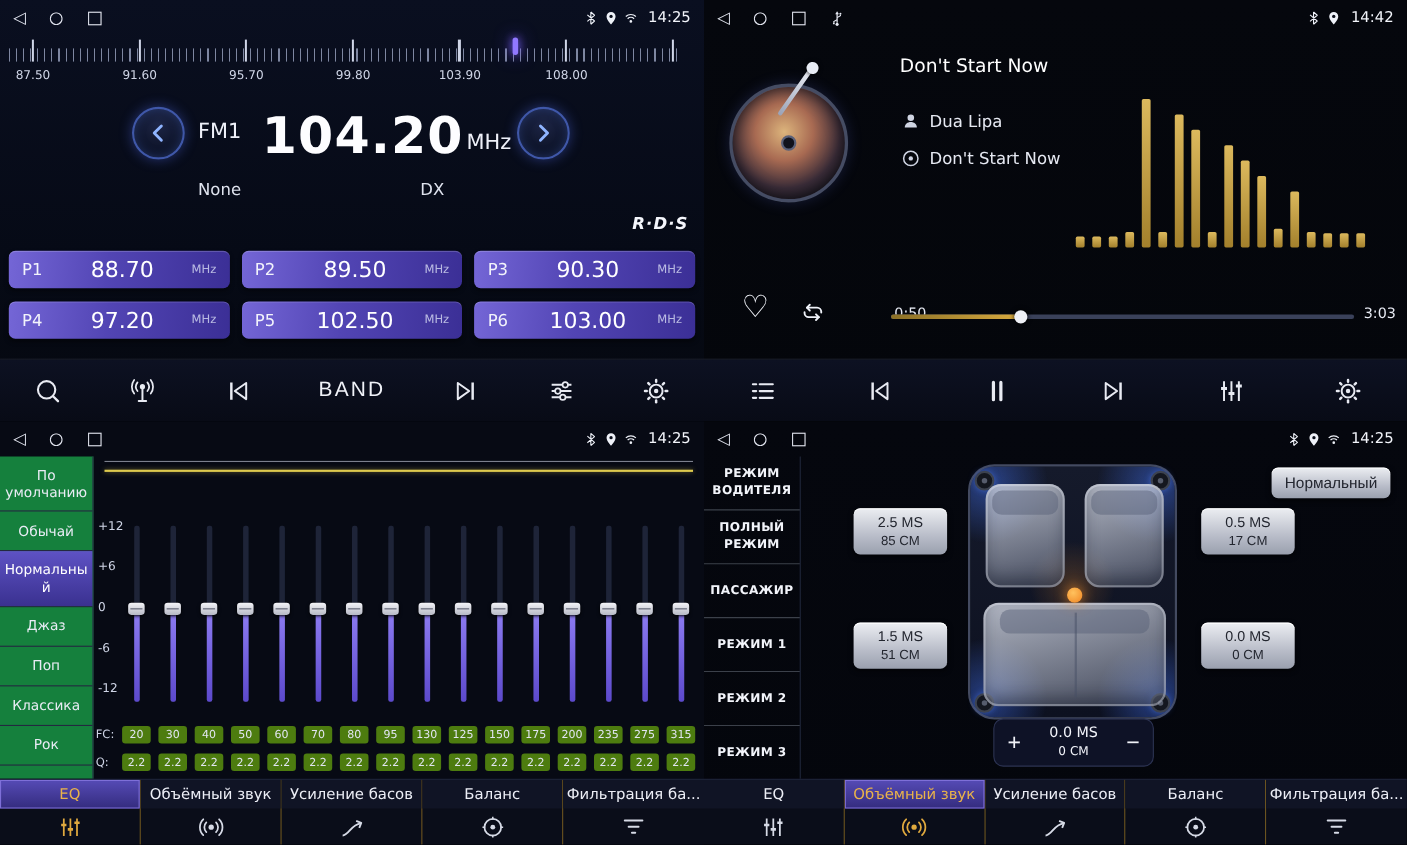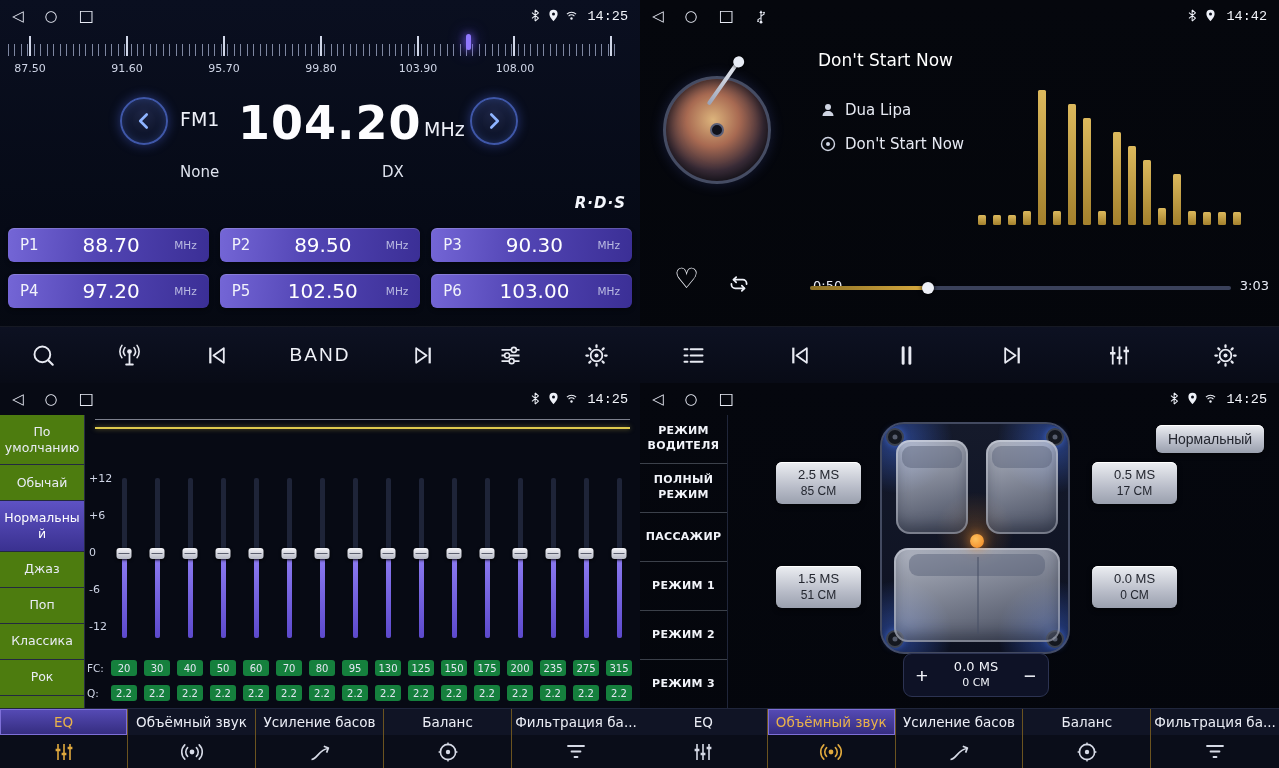--- a/index.html
+++ b/index.html
@@ -11,21 +11,21 @@
   .q-player{left:640px;top:0;width:639px;height:383px;background:linear-gradient(180deg,#05070d,#04060b);}
   .q-eq{left:0;top:383px;width:640px;height:385px;background:#070a14;}
   .q-field{left:640px;top:383px;width:639px;height:385px;background:linear-gradient(180deg,#05070e,#04060c);}
 
   
   .statusbar{position:absolute;left:0;right:0;top:0;height:32px;display:flex;align-items:center;
     justify-content:space-between;padding:0 12px;z-index:5;}
   .nav{display:flex;align-items:center;gap:21px;}
   .nico{font-size:15px;color:#e7eaf4;line-height:1;cursor:pointer;}
   .nico.sq{font-size:16px;}
-  .stat{display:flex;gap:7px;color:#e7eaf4;font-family:Liberation Mono, monospace;}
+  .stat{display:flex;align-items:center;gap:7px;color:#e7eaf4;}
   .sico{width:11px;height:13px;display:block;color:#eef1f8;}
   .time{font-size:13.5px;color:#f2f4fa;margin-left:3px;}
   .usb{width:12px;height:15px;}
 
   
   .scale{position:absolute;left:8px;right:8px;top:34px;height:46px;}
   .ticks-minor{position:absolute;left:0;right:14px;top:10px;height:12px;
     background:repeating-linear-gradient(90deg,rgba(165,175,205,.75) 0 1px,transparent 1px 6.45px);}
   .ticks-major{position:absolute;left:0;right:14px;top:2px;height:20px;
     background:repeating-linear-gradient(90deg,#d0d6e8 0 2px,transparent 2px 96.9px);
@@ -88,21 +88,21 @@
   .repeat{position:absolute;left:86px;top:271px;background:none;border:none;padding:0;cursor:pointer;color:#eef1f8;}
   .repeat svg{width:26px;height:26px;display:block;}
   .elapsed{position:absolute;left:130px;top:278px;font-size:13px;color:#e8ebf4;margin-left:43px;}
   .duration{position:absolute;right:10px;top:278px;font-size:13px;color:#e8ebf4;}
   .ptrack{position:absolute;left:170px;right:48px;top:286px;height:4px;border-radius:2px;background:#3a415a;cursor:pointer;}
   .pfill{height:100%;border-radius:2px;background:linear-gradient(90deg,#8a6f26,#d9ab3f);}
   .pknob{position:absolute;top:50%;width:12px;height:12px;border-radius:50%;background:#eef0f6;
     transform:translate(-50%,-50%);box-shadow:0 0 5px #000;}
 
   
-  .eq-side{position:absolute;left:0;top:32px;bottom:60px;width:85px;background:#4d7c0f;
+  .eq-side{position:absolute;left:0;top:32px;bottom:60px;width:85px;background:#15803d;
     border-right:1px solid #272c44;}
   .eq-side-item{padding:9px 3px;min-height:36px;display:flex;align-items:center;justify-content:center;
     text-align:center;font-size:12.5px;line-height:1.25;color:#e9ecf5;border-bottom:1px solid #232940;
     cursor:pointer;overflow-wrap:anywhere;}
   .eq-side-item.sel{background:linear-gradient(180deg,#5e52c4,#3a3190);color:#ffffff;}
   .eq-panel{position:absolute;left:85px;right:0;top:32px;bottom:60px;}
   .curve-white{position:absolute;left:10px;right:10px;top:4px;height:1px;background:rgba(220,226,240,.55);}
   .curve-yellow{position:absolute;left:10px;right:10px;top:12px;height:2px;background:#ddc94e;
     box-shadow:0 0 5px rgba(230,210,80,.5);}
   .gain{position:absolute;left:4px;transform:translateY(-50%);font-size:11px;color:#cfd5e6;}
@@ -114,21 +114,21 @@
   .eq-fill{position:absolute;left:0;bottom:0;width:100%;height:52%;border-radius:2px;
     background:linear-gradient(180deg,#8d7cf2,#5c49cc);}
   .eq-handle{position:absolute;left:50%;top:calc(47.5% - 6px);transform:translateX(-50%);
     width:15px;height:11px;border-radius:3px;background:linear-gradient(180deg,#f3f3f7,#b7bac6);
     box-shadow:0 1px 3px #000;}
   .eq-handle::after{content:'';position:absolute;left:2px;right:2px;top:4.5px;height:1.5px;background:#5a5e6e;}
   .eq-valrow{position:absolute;left:26px;right:8px;display:flex;justify-content:space-between;}
   .eq-valrow.fc{top:245px;} .eq-valrow.qq{top:270px;}
   .rowlab{position:absolute;left:2px;font-size:10.5px;color:#cfd5e6;}
   .rowlab.fc{top:247px;} .rowlab.qq{top:272px;}
-  .valbox{width:26px;height:16px;border-radius:3px;background:#15803d;color:#e2e6f2;font-size:10px;
+  .valbox{width:26px;height:16px;border-radius:3px;background:#4d7c0f;color:#e2e6f2;font-size:10px;
     display:flex;align-items:center;justify-content:center;}
 
   
   .tabbar{position:absolute;left:0;right:0;bottom:0;height:60px;display:grid;
     grid-template-columns:repeat(5,1fr);background:#0a0d19;border-top:1px solid #20263c;}
   .tabcol{display:flex;flex-direction:column;border-right:1px solid #6b531f;cursor:pointer;min-width:0;}
   .tabcol:last-child{border-right:none;}
   .tab-label{height:26px;display:flex;align-items:center;justify-content:center;font-size:13.5px;
     color:#eceef6;white-space:nowrap;overflow:hidden;padding:0 3px;background:#101425;}
   .tab-icon{flex:1;display:flex;align-items:center;justify-content:center;color:#d6dae6;}

